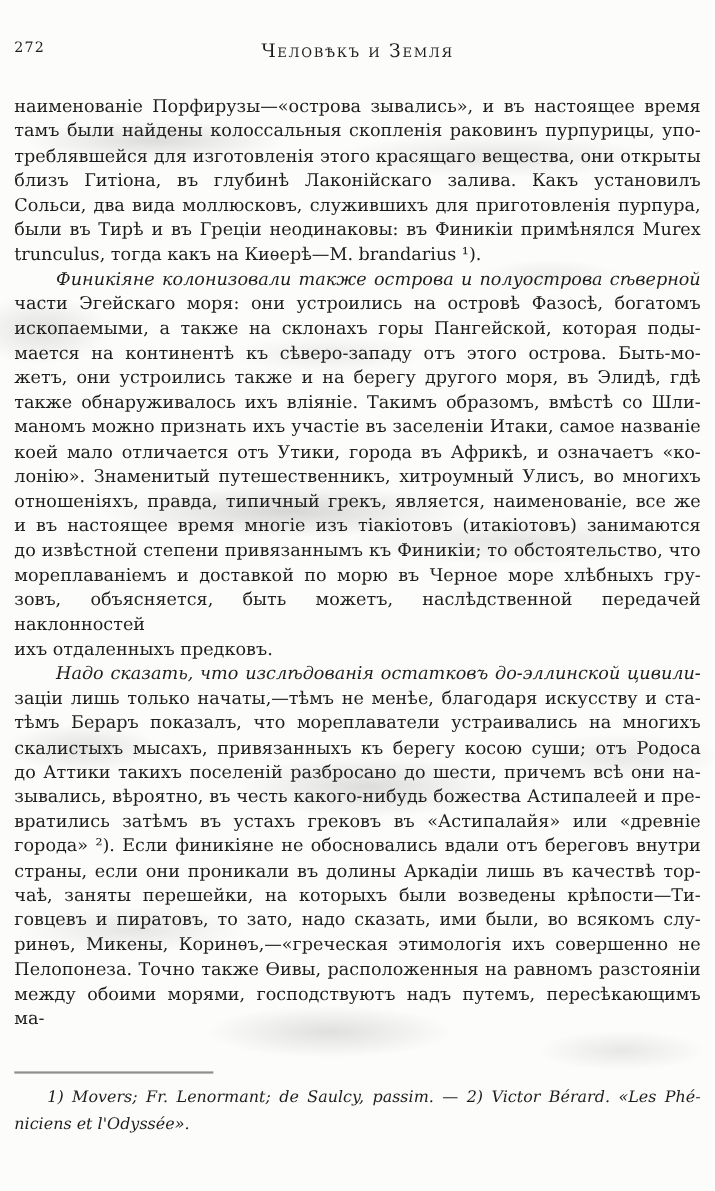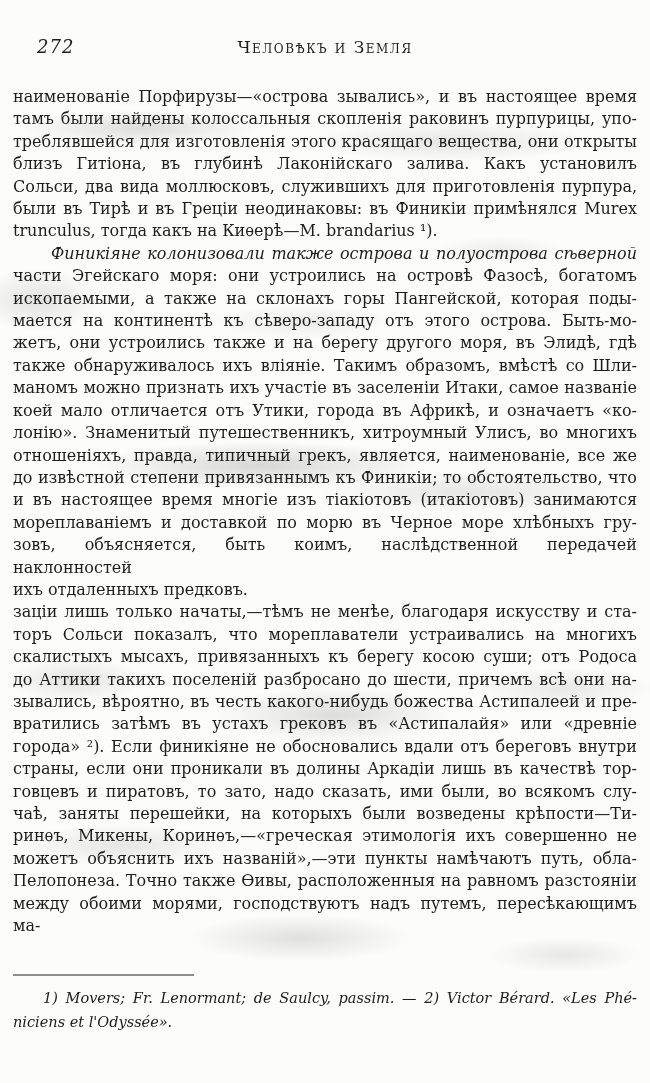--- a/index.html
+++ b/index.html
@@ -38,25 +38,24 @@
   }
   .header {
     position: absolute;
     top: 36px;
     left: 13px;
     right: 13px;
     height: 26px;
   }
   .pagenum {
     position: absolute;
-    left: 24px;
+    left: 0;
     top: 0;
-    font-size: 18px;
+    font-size: 13px;
     letter-spacing: 1px;
-    font-style: italic;
   }
   .running-title {
     position: absolute;
     left: 0;
     right: 0;
     top: 1px;
     text-align: center;
     font-variant-caps: small-caps;
     font-size: 17px;
     letter-spacing: 1.5px;
@@ -126,39 +125,39 @@
         <div class="line indent">Финикіяне колонизовали также острова и полуострова сѣверной</div>
         <div class="line">части Эгейскаго моря: они устроились на островѣ Фазосѣ, богатомъ</div>
         <div class="line">ископаемыми, а также на склонахъ горы Пангейской, которая поды-</div>
         <div class="line">мается на континентѣ къ сѣверо-западу отъ этого острова. Быть-мо-</div>
         <div class="line">жетъ, они устроились также и на берегу другого моря, въ Элидѣ, гдѣ</div>
         <div class="line">также обнаруживалось ихъ вліяніе. Такимъ образомъ, вмѣстѣ со Шли-</div>
         <div class="line">маномъ можно признать ихъ участіе въ заселеніи Итаки, самое названіе</div>
         <div class="line">коей мало отличается отъ Утики, города въ Африкѣ, и означаетъ «ко-</div>
         <div class="line">лонію». Знаменитый путешественникъ, хитроумный Улисъ, во многихъ</div>
         <div class="line">отношеніяхъ, правда, типичный грекъ, является, наименованіе, все же</div>
+        <div class="line">и въ настоящее время многіе изъ тіакіотовъ (итакіотовъ) занимаются</div>
         <div class="line">до извѣстной степени привязаннымъ къ Финикіи; то обстоятельство, что</div>
-        <div class="line">и въ настоящее время многіе изъ тіакіотовъ (итакіотовъ) занимаются</div>
         <div class="line">мореплаваніемъ и доставкой по морю въ Черное море хлѣбныхъ гру-</div>
-        <div class="line">зовъ, объясняется, быть коимъ, наслѣдственной передачей наклонностей</div>
+        <div class="line">зовъ, объясняется, быть можетъ, наслѣдственной передачей наклонностей</div>
         <div class="line last">ихъ отдаленныхъ предковъ.</div>
       </div>
       <div class="paragraph">
+        <div class="line indent">Надо сказать, что изслѣдованія остатковъ до-эллинской цивили-</div>
         <div class="line">заціи лишь только начаты,—тѣмъ не менѣе, благодаря искусству и ста-</div>
-        <div class="line">торъ Сольси показалъ, что мореплаватели устраивались на многихъ</div>
+        <div class="line">тѣмъ Бераръ показалъ, что мореплаватели устраивались на многихъ</div>
         <div class="line">скалистыхъ мысахъ, привязанныхъ къ берегу косою суши; отъ Родоса</div>
         <div class="line">до Аттики такихъ поселеній разбросано до шести, причемъ всѣ они на-</div>
         <div class="line">зывались, вѣроятно, въ честь какого-нибудь божества Астипалеей и пре-</div>
         <div class="line">вратились затѣмъ въ устахъ грековъ въ «Астипалайя» или «древніе</div>
         <div class="line">города» ²). Если финикіяне не обосновались вдали отъ береговъ внутри</div>
         <div class="line">страны, если они проникали въ долины Аркадіи лишь въ качествѣ тор-</div>
+        <div class="line">чаѣ, заняты перешейки, на которыхъ были возведены крѣпости—Ти-</div>
         <div class="line">говцевъ и пиратовъ, то зато, надо сказать, ими были, во всякомъ слу-</div>
-        <div class="line">чаѣ, заняты перешейки, на которыхъ были возведены крѣпости—Ти-</div>
         <div class="line">ринѳъ, Микены, Коринѳъ,—«греческая этимологія ихъ совершенно не</div>
-        <div class="line">можетъ объяснить ихъ названій»,—эти пункты намѣчаютъ путь, обла-</div>
         <div class="line">Пелопонеза. Точно также Ѳивы, расположенныя на равномъ разстояніи</div>
         <div class="line last">между обоими морями, господствуютъ надъ путемъ, пересѣкающимъ ма-</div>
       </div>
     </div>
 
   <div class="footnote-rule"></div>
 
   <div class="footnotes" id="footnotes">
       <div class="line indent">1) Movers; Fr. Lenormant; de Saulcy, passim. — 2) Victor Bérard. «Les Phé-</div>
       <div class="line last">niciens et l'Odyssée».</div>

